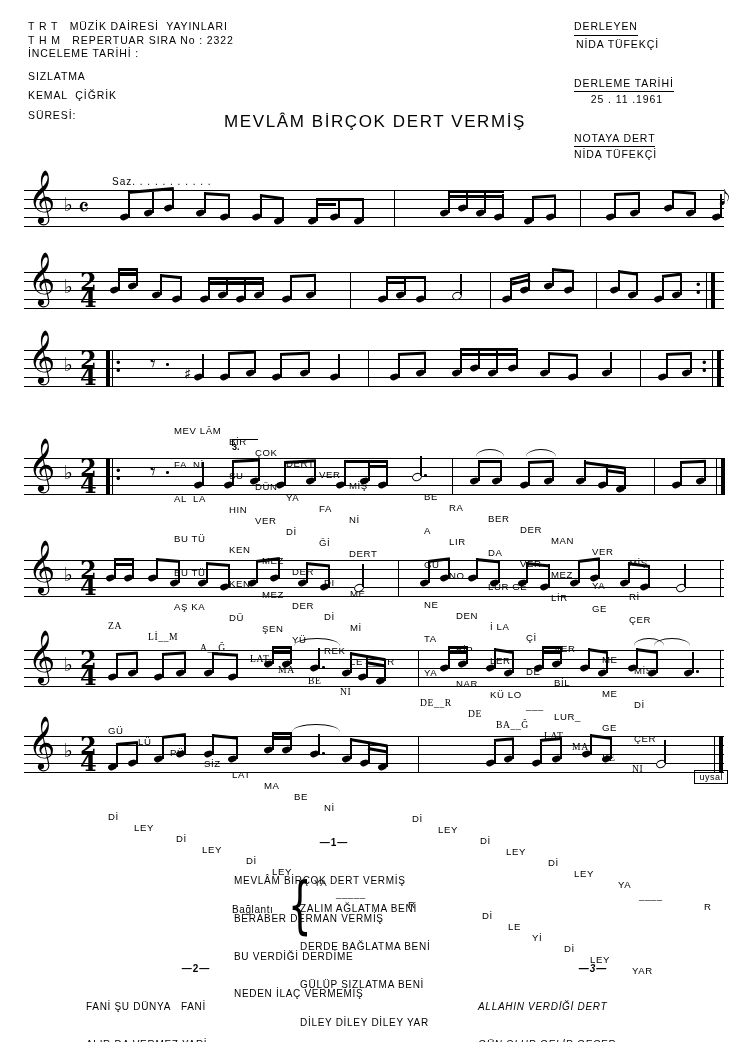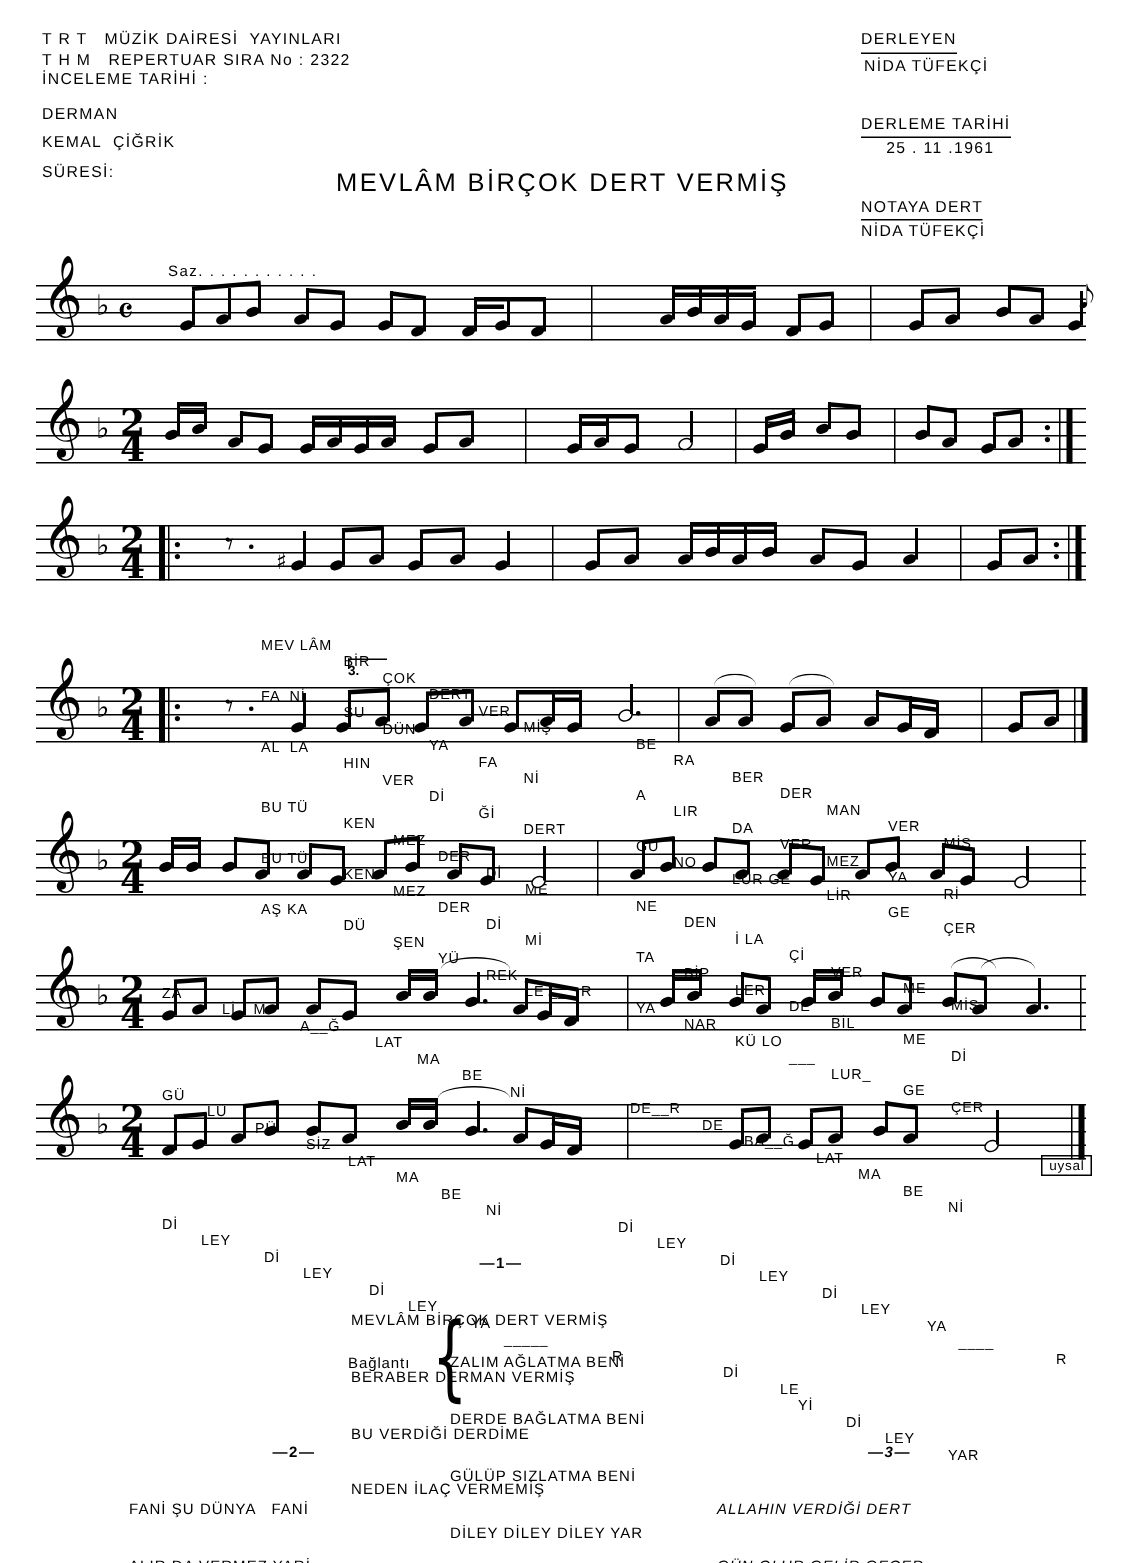--- a/index.html
+++ b/index.html
@@ -247,21 +247,21 @@
 </head>
 <body>
 
 <div class="sheet">
 
   <div class="hdr-left">
     <div>T R T   MÜZİK DAİRESİ  YAYINLARI</div>
     <div>T H M   REPERTUAR SIRA No : 2322</div>
     <div>İNCELEME TARİHİ :</div>
     <div style="height:9px"></div>
-    <div>DERMAN</div>
+    <div>SIZLATMA</div>
     <div style="height:6px"></div>
     <div>KEMAL  ÇİĞRİK</div>
     <div style="height:6px"></div>
     <div>SÜRESİ:</div>
   </div>
 
   <div class="hdr-right">
     <div class="blk"><span class="underline-b">DERLEYEN</span></div>
     <div class="sub">NİDA TÜFEKÇİ</div>
   </div>
@@ -822,21 +822,21 @@
         <div class="stem" style="left:624px; top:6px; height:21px;"></div>
       <div class="beam" style="left:604px; top:2px; width:22px; transform:rotate(8deg); transform-origin:left center;"></div>
 
       <div class="nh hollow" style="left:652px; top:24px;"></div>
         <div class="stem" style="left:660px; top:4px; height:23px;"></div>
 
       <div class="barline" style="left:696px;"></div>
     </div>
   </div>
 
-  <div class="lyrics" style="top:624px;">
+  <div class="lyrics" style="top:587px;font-family:Liberation Serif, serif;">
     <div class="lyr-line">
       <span style="left:84px">ZA</span>
       <span style="left:124px">Lİ__M</span>
       <span style="left:176px">A__Ğ</span>
       <span style="left:226px">LAT</span>
       <span style="left:254px">MA</span>
       <span style="left:284px">BE</span>
       <span style="left:316px">Nİ</span>
       <span style="left:396px">DE__R</span>
       <span style="left:444px">DE</span>
@@ -1057,21 +1057,21 @@
       <span style="left:84px">Dİ</span>
       <span style="left:110px">LEY</span>
       <span style="left:152px">Dİ</span>
       <span style="left:178px">LEY</span>
       <span style="left:222px">Dİ</span>
       <span style="left:248px">LEY</span>
       <span style="left:290px">YA</span>
       <span style="left:312px">_____</span>
       <span style="left:384px">R</span>
       <span style="left:458px">Dİ</span>
-      <span style="left:496px">LE</span>
+      <span style="left:484px">LE</span>
       <span style="left:508px">Yİ</span>
       <span style="left:540px">Dİ</span>
       <span style="left:566px">LEY</span>
       <span style="left:608px">YAR</span>
     </div>
   </div>
 
   <div class="verse" style="left:234px; top:812px; width:200px;">
     <div class="vnum">—1—</div>
     <div>MEVLÂM BİRÇOK DERT VERMİŞ</div>

